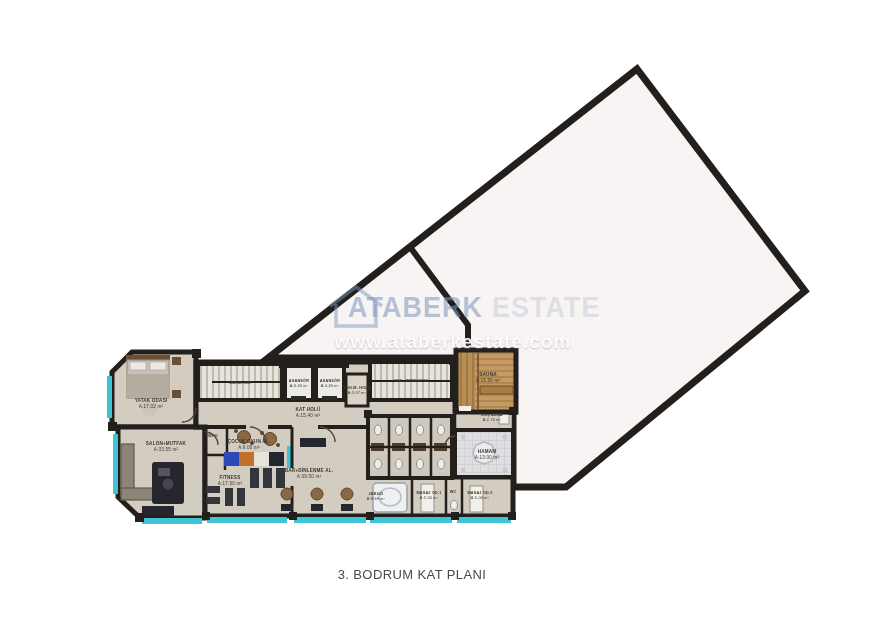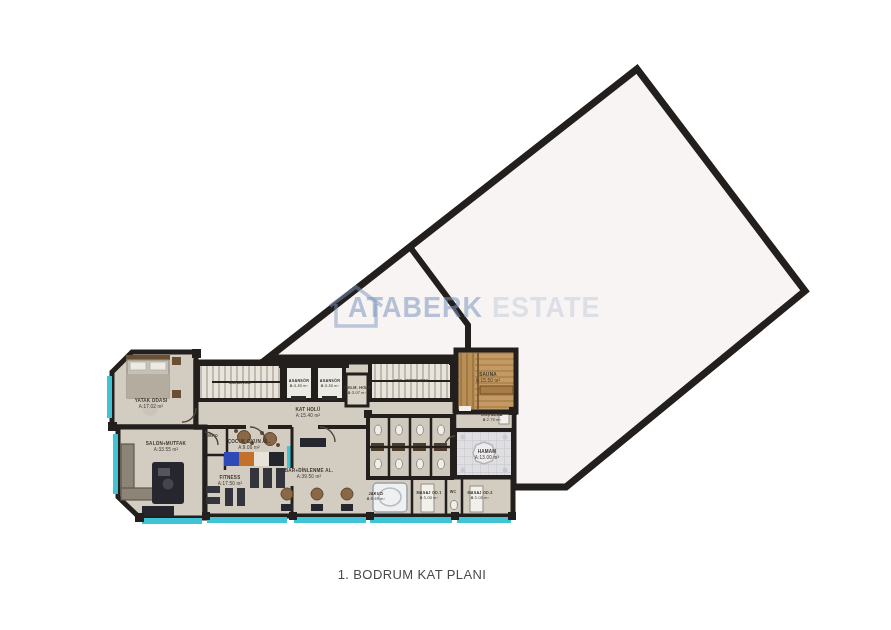--- a/index.html
+++ b/index.html
@@ -327,17 +327,18 @@
 
   <div class="watermark">
     <svg class="wm-logo" width="60" height="48" viewBox="0 0 60 48">
       <polyline points="4,24 30,5 56,24" fill="none" stroke="rgba(124,150,190,0.5)" stroke-width="3.5"></polyline>
       <path d="M10,22 V44 H50 V22" fill="none" stroke="rgba(124,150,190,0.5)" stroke-width="3.5"></path>
     </svg>
     <div class="wm-brand">
       <span class="wm-word1">ATABERK</span>
       <span class="wm-word2">ESTATE</span>
     </div>
+    <div class="wm-url">www.ataberkestate.com</div>
   </div>
 
-  <div class="plan-title">1. BODRUM KAT PLANI</div>
+  <div class="plan-title">3. BODRUM KAT PLANI</div>
 
 </div>
 
 </body></html>

